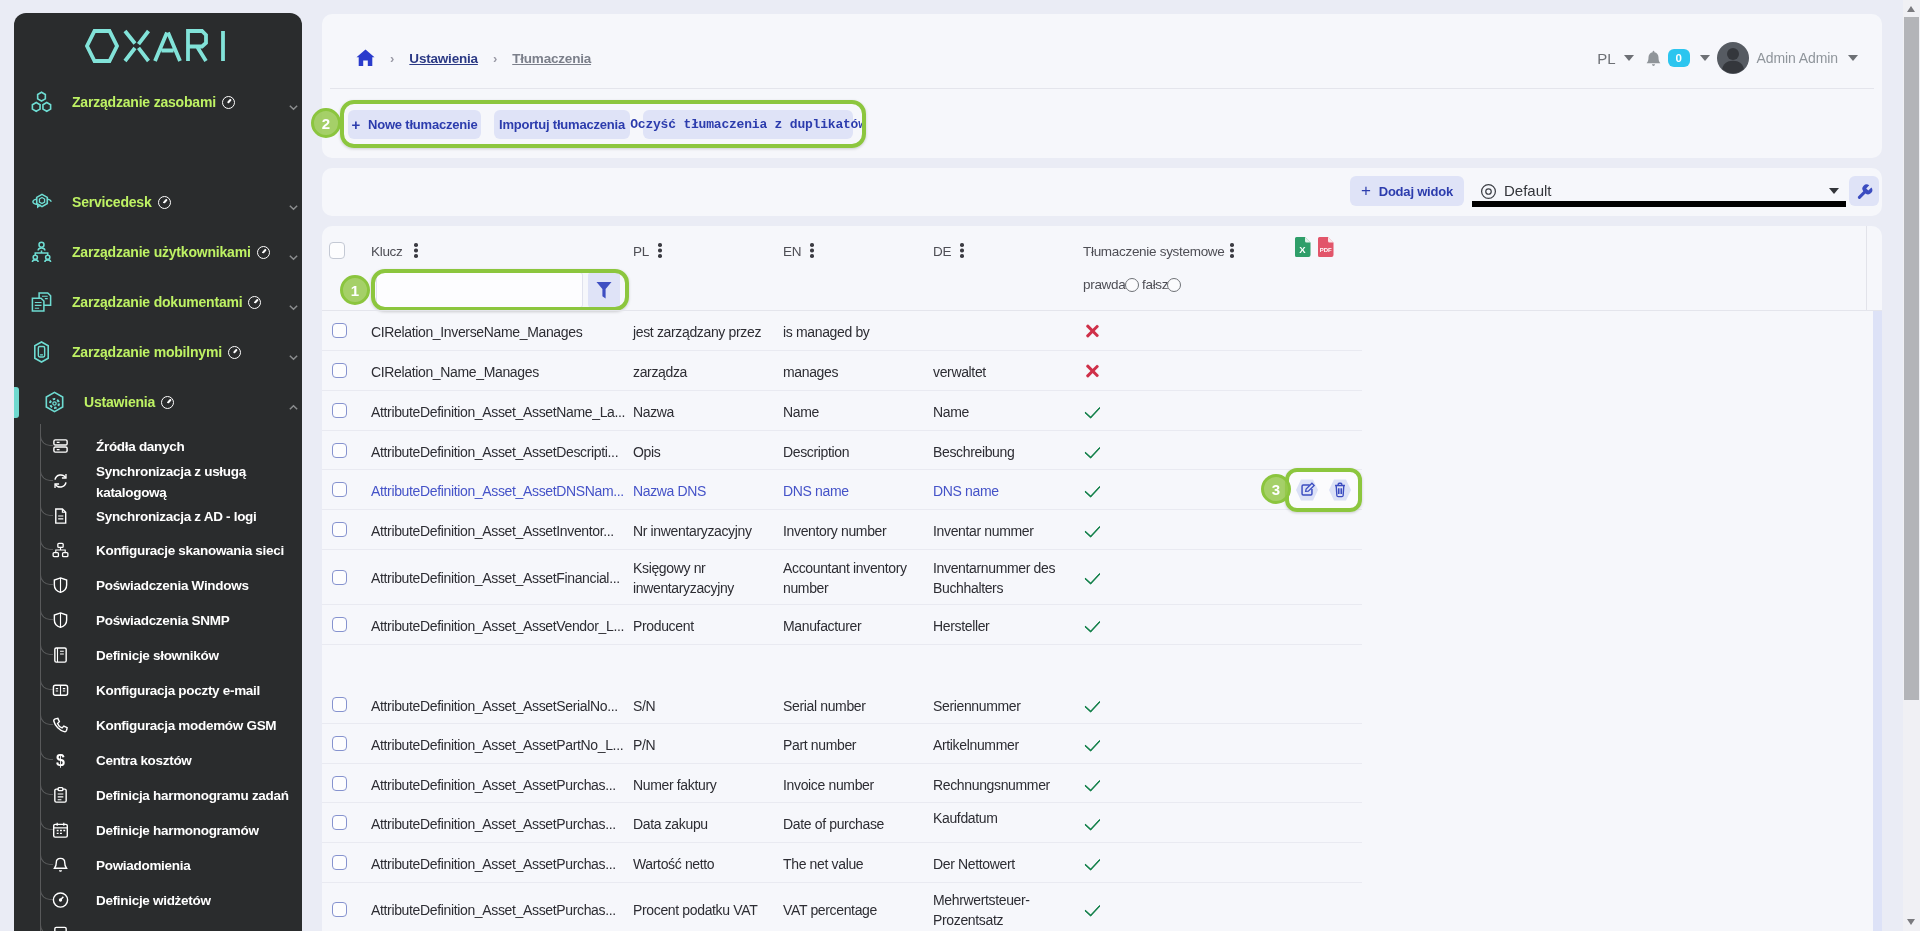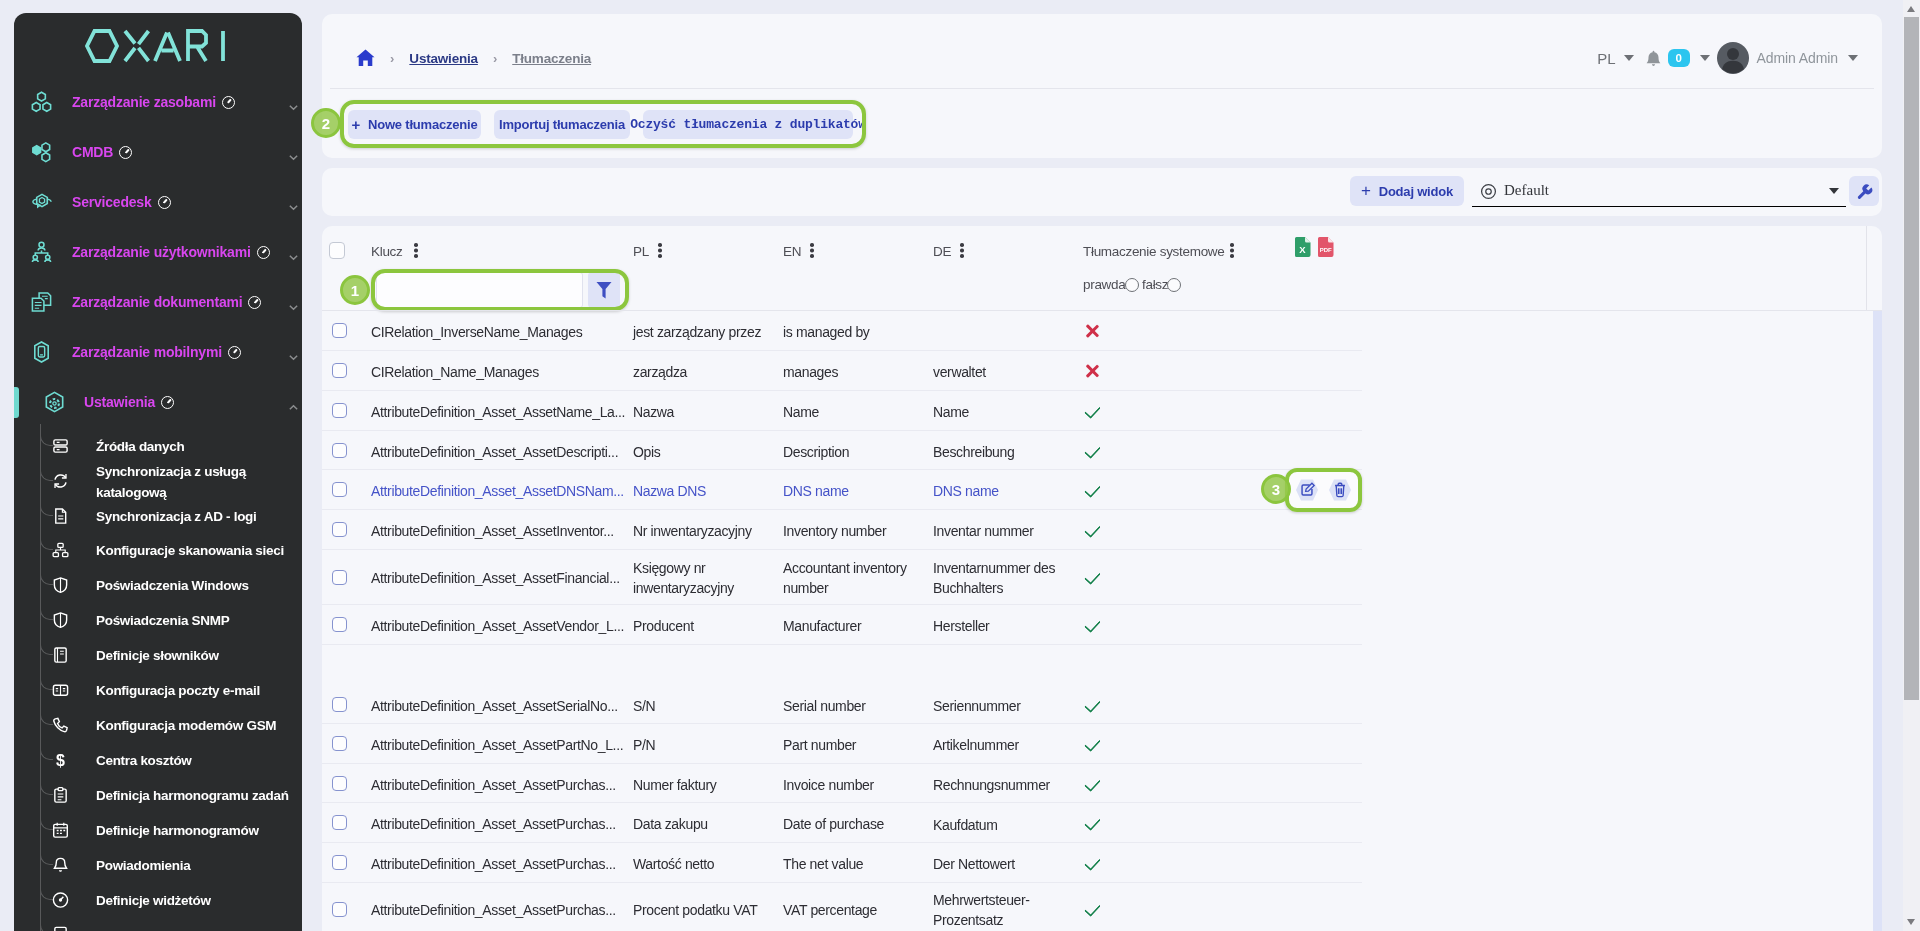--- a/index.html
+++ b/index.html
@@ -4,21 +4,21 @@
 <title>OXARI</title>
 <style>
 *{margin:0;padding:0;box-sizing:border-box;}
 html,body{width:1920px;height:931px;overflow:hidden;}
 body{font-family:"Liberation Sans",sans-serif;background:#eaecf5;position:relative;}
 .abs{position:absolute;}
 
 #sidebar{position:absolute;left:14px;top:13px;width:288px;height:918px;background:#2a2c2d;border-radius:12px 12px 0 0;overflow:hidden;}
 .mitem{position:absolute;left:0;width:288px;height:50px;}
 .micon{position:absolute;left:16px;top:50%;transform:translateY(-50%);}
-.mtext{position:absolute;left:58px;top:50%;transform:translateY(-50%);color:#d946ef;font-size:14px;font-weight:700;letter-spacing:-0.2px;white-space:nowrap;display:flex;align-items:center;gap:6px;}
+.mtext{position:absolute;left:58px;top:50%;transform:translateY(-50%);color:#bef264;font-size:14px;font-weight:700;letter-spacing:-0.2px;white-space:nowrap;display:flex;align-items:center;gap:6px;}
 .chev{position:absolute;right:4px;top:50%;width:10px;height:10px;}
 .chev svg{display:block;}
 .sitem{position:absolute;color:#fff;font-size:13.5px;font-weight:700;letter-spacing:-0.3px;white-space:nowrap;left:82px;transform:translateY(-50%);}
 .sicon{position:absolute;left:38px;width:17px;height:17px;transform:translateY(-50%);}
 .branch{position:absolute;left:26px;width:13px;border-left:1px solid #58595a;border-bottom:1px solid #58595a;border-bottom-left-radius:10px;}
 #treeline{position:absolute;left:26px;top:411px;width:1px;height:520px;background:#58595a;}
 #activebar{position:absolute;left:0px;top:374px;width:5px;height:31px;background:#6fd9cf;border-radius:0 3px 3px 0;}
 
 .panel{position:absolute;left:322px;width:1560px;background:#f6f7fb;border-radius:10px;}
 #p1{top:14px;height:144px;}
@@ -76,33 +76,20 @@
       <path d="M6.5 12.5 L10.5 14.8 V19.4 L6.5 21.7 L2.5 19.4 V14.8 Z"></path>
       <path d="M17.5 12.5 L21.5 14.8 V19.4 L17.5 21.7 L13.5 19.4 V14.8 Z"></path>
     </svg>
     <div class="mtext">Zarządzanie zasobami <span class="gauge"></span></div>
     <span class="chev">
         <svg width="11" height="11" viewBox="0 0 12 12" fill="none" stroke="#8b8d8e" stroke-width="1.6">
           <path d="M2 4 L6 8 L10 4"></path>
         </svg>
       </span>
   </div>
-  <div class="mitem" style="top:114px;">
-    <svg class="micon" width="23" height="23" viewBox="0 0 24 24" fill="none" stroke="#6edcd2" stroke-width="1.7">
-      <path d="M7 5.5 L11 7.8 V12.4 L7 14.7 L3 12.4 V7.8 Z" fill="#6edcd2"></path>
-      <path d="M16.5 2.5 L20.5 4.8 V9.4 L16.5 11.7 L12.5 9.4 V4.8 Z"></path>
-      <path d="M16.5 12.8 L20.5 15.1 V19.7 L16.5 22 L12.5 19.7 V15.1 Z"></path>
-    </svg>
-    <div class="mtext">CMDB <span class="gauge"></span></div>
-    <span class="chev">
-        <svg width="11" height="11" viewBox="0 0 12 12" fill="none" stroke="#8b8d8e" stroke-width="1.6">
-          <path d="M2 4 L6 8 L10 4"></path>
-        </svg>
-      </span>
-  </div>
   <div class="mitem" style="top:164px;">
     <svg class="micon" width="24" height="23" viewBox="0 0 25 24" fill="none" stroke="#6edcd2" stroke-width="1.7">
       <path d="M12.5 4 L18 7.2 V13.6 L12.5 16.8 L7 13.6 V7.2 Z"></path>
       <path d="M12.5 7.3 L15.2 8.9 V12 L12.5 13.6 L9.8 12 V8.9 Z" stroke-width="1.4"></path>
       <path d="M7 9 C4.5 9.5 3 10.5 3 11.7 C3 13 5 14.1 8 14.6 L8 17.3 L11 15" stroke-width="1.5"></path>
       <path d="M18 9 C20.5 9.5 22 10.5 22 11.7" stroke-width="1.5"></path>
     </svg>
     <div class="mtext">Servicedesk <span class="gauge"></span></div>
     <span class="chev">
         <svg width="11" height="11" viewBox="0 0 12 12" fill="none" stroke="#8b8d8e" stroke-width="1.6">
@@ -294,21 +281,21 @@
   </div>
   <div class="lbtn" style="left:26px;top:96px;width:133px;height:29px;"><span style="font-weight:700;font-size:15px;margin-right:8px;">+</span>Nowe tłumaczenie</div>
   <div class="lbtn" style="left:172px;top:96px;width:136px;height:29px;">Importuj tłumaczenia</div>
   <div class="lbtn" style="left:321px;top:96px;width:210px;height:29px;font-family:Liberation Mono, monospace;">Oczyść tłumaczenia z duplikatów</div>
 </div>
 <div class="gbox" style="left:340px;top:100px;width:526px;height:48px;"></div>
 <div class="gnum" style="left:311px;top:108px;">2</div>
 
 <div class="panel" id="p2">
   <div class="lbtn" style="left:1028px;top:8px;width:114px;height:30px;"><span style="font-size:17px;font-weight:400;margin-right:8px;">+</span> Dodaj widok</div>
-  <div class="abs" style="left:1150px;top:8px;width:374px;height:31px;border-bottom:1px solid #000000;font-family:Liberation Serif, serif;">
+  <div class="abs" style="left:1150px;top:8px;width:374px;height:31px;border-bottom:6px solid #000000;">
     <svg class="abs" style="left:8px;top:7px;" width="17" height="17" viewBox="0 0 18 18" fill="none" stroke="#3c3f45" stroke-width="1.3">
         <circle cx="9" cy="9" r="7.3"></circle>
         <circle cx="9" cy="9" r="2.9"></circle>
       </svg>
     <span class="abs" style="left:32px;top:6px;font-size:15px;color:#33353a;">Default</span>
     <span class="caret abs" style="right:7px;top:12px;border-top-color:#33353a;"></span>
   </div>
   <div class="lbtn" style="left:1527px;top:8px;width:30px;height:30px;">
     <svg width="17" height="17" viewBox="0 0 24 24" fill="#3b4cc0">
         <path d="M21.71 6.29a6 6 0 0 1-8.42 8.42l-7 7a2.12 2.12 0 0 1-3-3l7-7a6 6 0 0 1 8.42-8.42l-4.3 4.3 3 3 4.3-4.3z"></path>
@@ -442,21 +429,21 @@
     <span class="cell" style="left:311px;top:11px;">Numer faktury</span>
     <span class="cell" style="left:461px;top:11px;">Invoice number</span>
     <span class="cell" style="left:611px;top:11px;">Rechnungsnummer</span>
     <span class="vmark" style="left:763px;top:15px;"></span>
   </div>
   <div class="row rowline" style="top:577px;height:40px;">
     <div class="checkbox" style="left:10px;top:12px;"></div>
     <span class="cell" style="left:49px;top:11px;">AttributeDefinition_Asset_AssetPurchas...</span>
     <span class="cell" style="left:311px;top:11px;">Data zakupu</span>
     <span class="cell" style="left:461px;top:11px;">Date of purchase</span>
-    <span class="cell" style="left:611px;top:12px;">Kaufdatum</span>
+    <span class="cell" style="left:611px;top:5px;">Kaufdatum</span>
     <span class="vmark" style="left:763px;top:15px;"></span>
   </div>
   <div class="row rowline" style="top:617px;height:40px;">
     <div class="checkbox" style="left:10px;top:12px;"></div>
     <span class="cell" style="left:49px;top:11px;">AttributeDefinition_Asset_AssetPurchas...</span>
     <span class="cell" style="left:311px;top:11px;">Wartość netto</span>
     <span class="cell" style="left:461px;top:11px;">The net value</span>
     <span class="cell" style="left:611px;top:11px;">Der Nettowert</span>
     <span class="vmark" style="left:763px;top:15px;"></span>
   </div>

